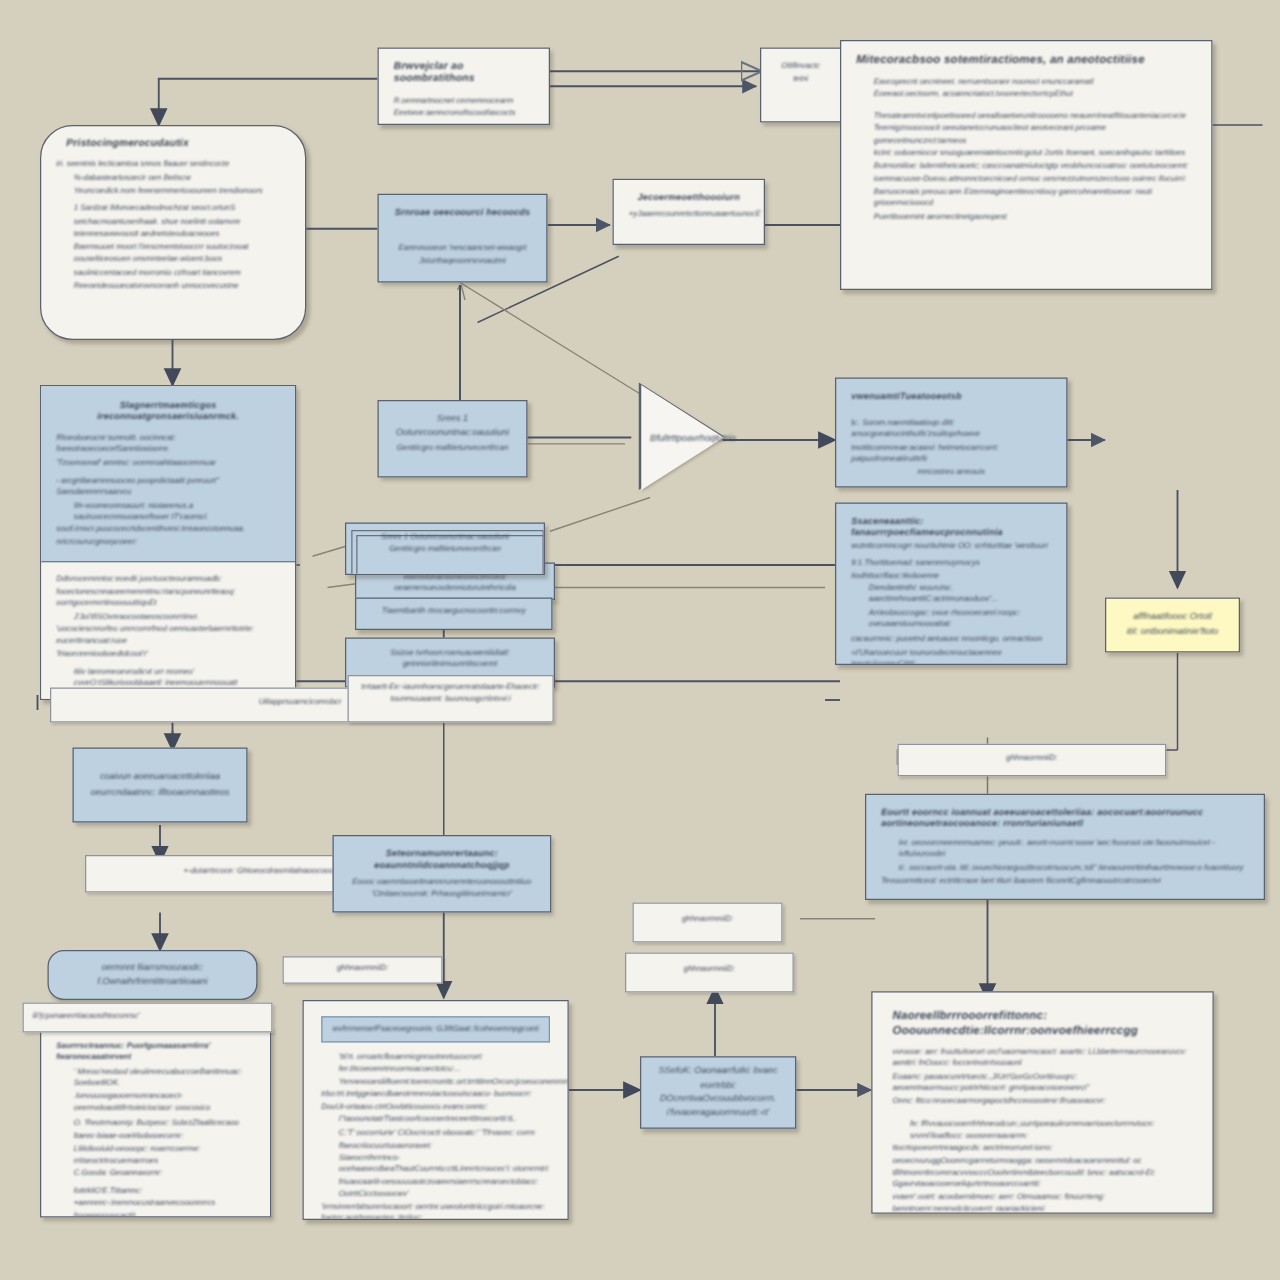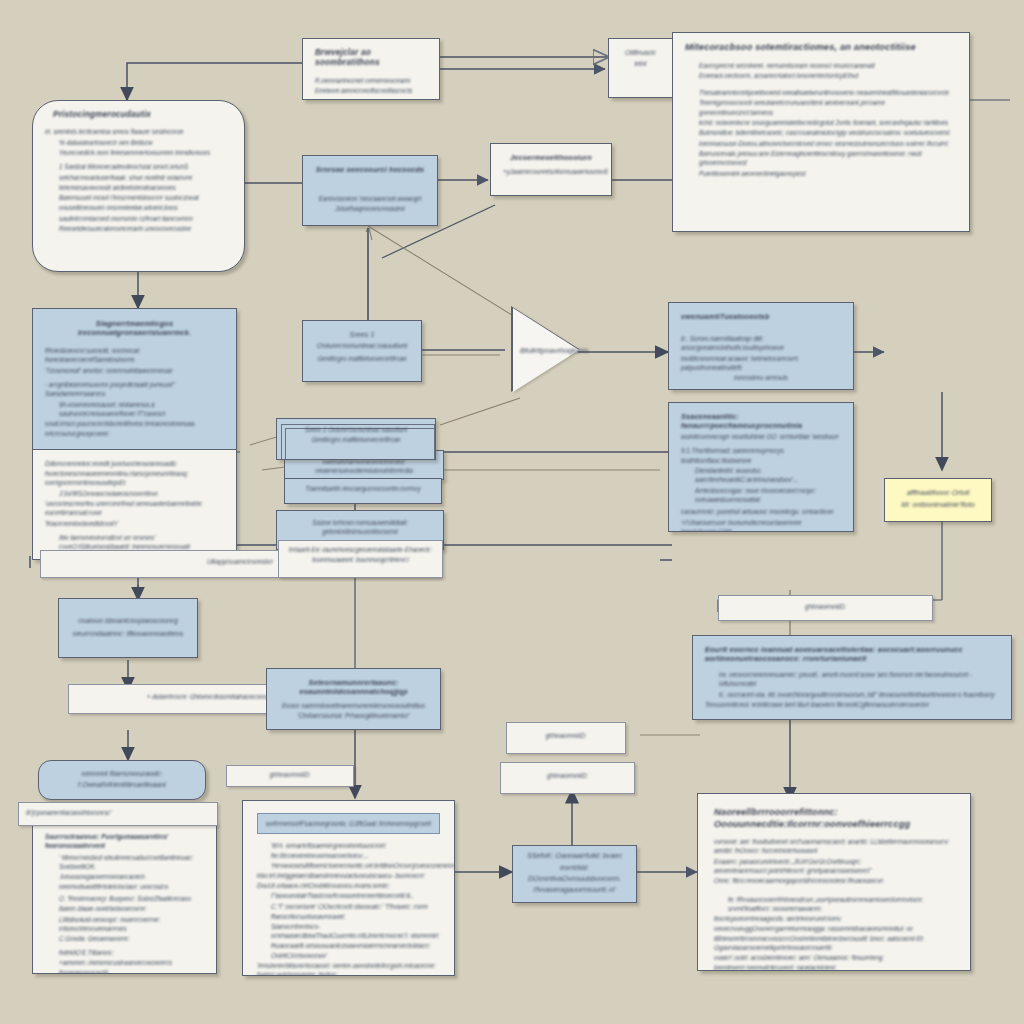--- a/index.html
+++ b/index.html
@@ -310,21 +310,21 @@
   <div class="strip" style="left:40px;top:550px;width:400px;height:28px;z-index:4;">
     <div class="bd f6 ctr" style="margin-top:2px;">Uiliapprsuarnciconrobcr</div>
   </div>
 
   <div class="strip" style="left:278px;top:540px;width:165px;height:38px;z-index:5;">
     <div class="bd f6 ctr">trrtaartt-Ee:-iaunnhoescgeruenratstiaarte-Ehaoectr:</div>
     <div class="bd f6 ctr" style="margin-top:1px;">tounmuuaannt: buunnuogcrtintvvi:i</div>
   </div>
 
   <div class="node blue" style="left:58px;top:598px;width:140px;height:60px;display:flex;flex-direction:column;justify-content:center;">
-    <div class="bd f7 ctr">coaivun bboantcoopiaoscoonrg</div>
+    <div class="bd f7 ctr">coaivun aoeeuaroacettoleriiaa</div>
     <div class="bd f7 ctr" style="margin-top:2px;">oeurrcndaatnnc: ifltooaomnaotteos</div>
   </div>
 
   <div class="strip" style="left:68px;top:684px;width:300px;height:30px;">
     <div class="bd f6 ctr" style="margin-top:3px;">+-dutarrtrcoce:  Ghtoeocdrasrnitalnaoocoooeri'jiri*rti</div>
   </div>
 
   <div class="node blue rounded" style="left:38px;top:760px;width:168px;height:40px;display:flex;align-items:center;justify-content:center;">
     <div class="bd f7 ctr">oermnnt fiiarrsmoozaodc: f.Ownaihrfrientittroartiioaani</div>
   </div>

